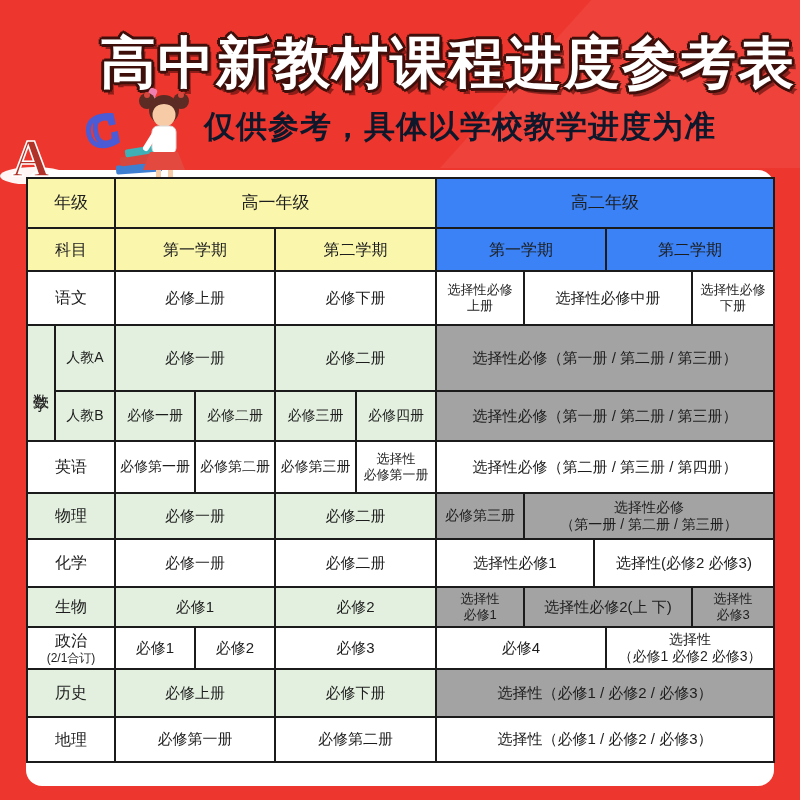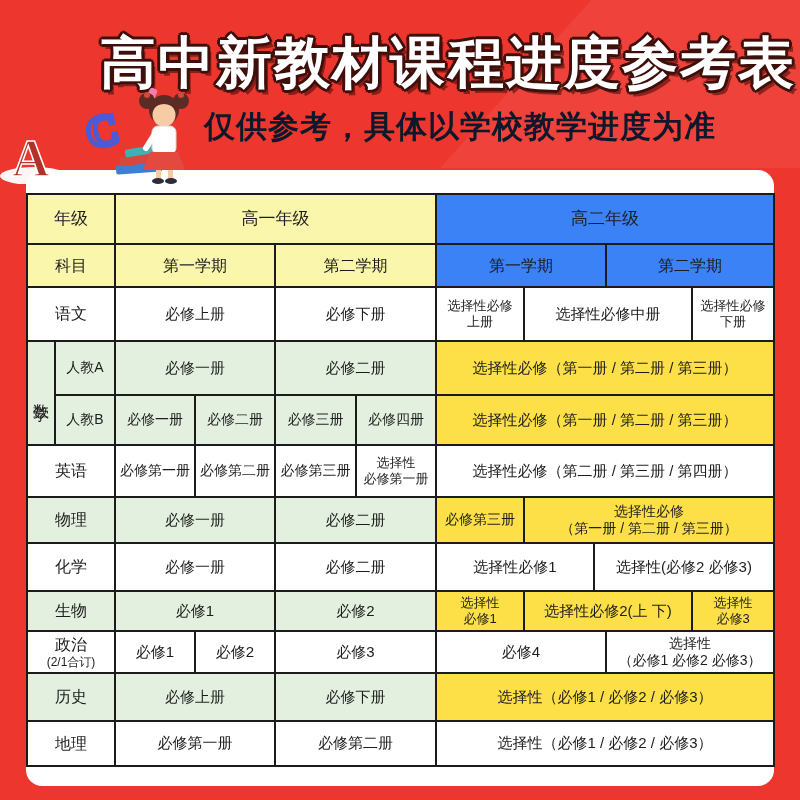--- a/index.html
+++ b/index.html
@@ -25,34 +25,34 @@
   .subtitle{
     position:absolute;top:106px;left:190px;width:540px;text-align:center;
     font-size:31px;font-weight:700;color:#0f172a;letter-spacing:1px;
   }
   .card{
     position:absolute;left:26px;top:170px;width:748px;height:616px;
     background:#ffffff;border-radius:16px;
   }
   .decor{position:absolute;left:0px;top:84px;width:215px;height:100px;}
   table.progress{
-    position:absolute;left:26px;top:193px;width:747px;
+    position:absolute;left:26px;top:177px;width:747px;
     border-collapse:collapse;table-layout:fixed;
     background:#ffffff;border:2px solid #161616;
   }
   td{
     border:2px solid #1b1b1b;background:#ffffff;
     text-align:center;vertical-align:middle;
     font-size:15px;color:#1d1d1d;padding:1px 2px;line-height:1.25;
     overflow:hidden;
   }
   .yellow{background:#faf7ad}
   .pink{background:#3b82f6}
   .green{background:#e3f0df}
-  .blue{background:#fde047}
+  .blue{background:#a3a3a3}
   .fs17{font-size:17px;font-weight:500}
   .fs16{font-size:16px}
   .fs14{font-size:14px}
   .fs13{font-size:13px}
   .tiny{font-size:12px}
   .vert{
     writing-mode:vertical-lr;text-orientation:upright;
     font-size:16px;letter-spacing:2px;padding:0;
   }
 </style>
@@ -135,21 +135,21 @@
         <div>选择性必修</div>
         <div>上册</div>
       </td>
       <td colspan="3">选择性必修中册</td>
       <td class="fs13">
         <div>选择性必修</div>
         <div>下册</div>
       </td>
     </tr>
 
-    <tr style="height:54px">
+    <tr style="height:66px">
       <td rowspan="2" class="green vert">数学</td>
       <td class="green fs14">人教A</td>
       <td colspan="2" class="green">必修一册</td>
       <td colspan="2" class="green">必修二册</td>
       <td colspan="5" class="blue">选择性必修（第一册 / 第二册 / 第三册）</td>
     </tr>
 
     <tr style="height:50px">
       <td class="green fs14">人教B</td>
       <td class="green fs14">必修一册</td>

